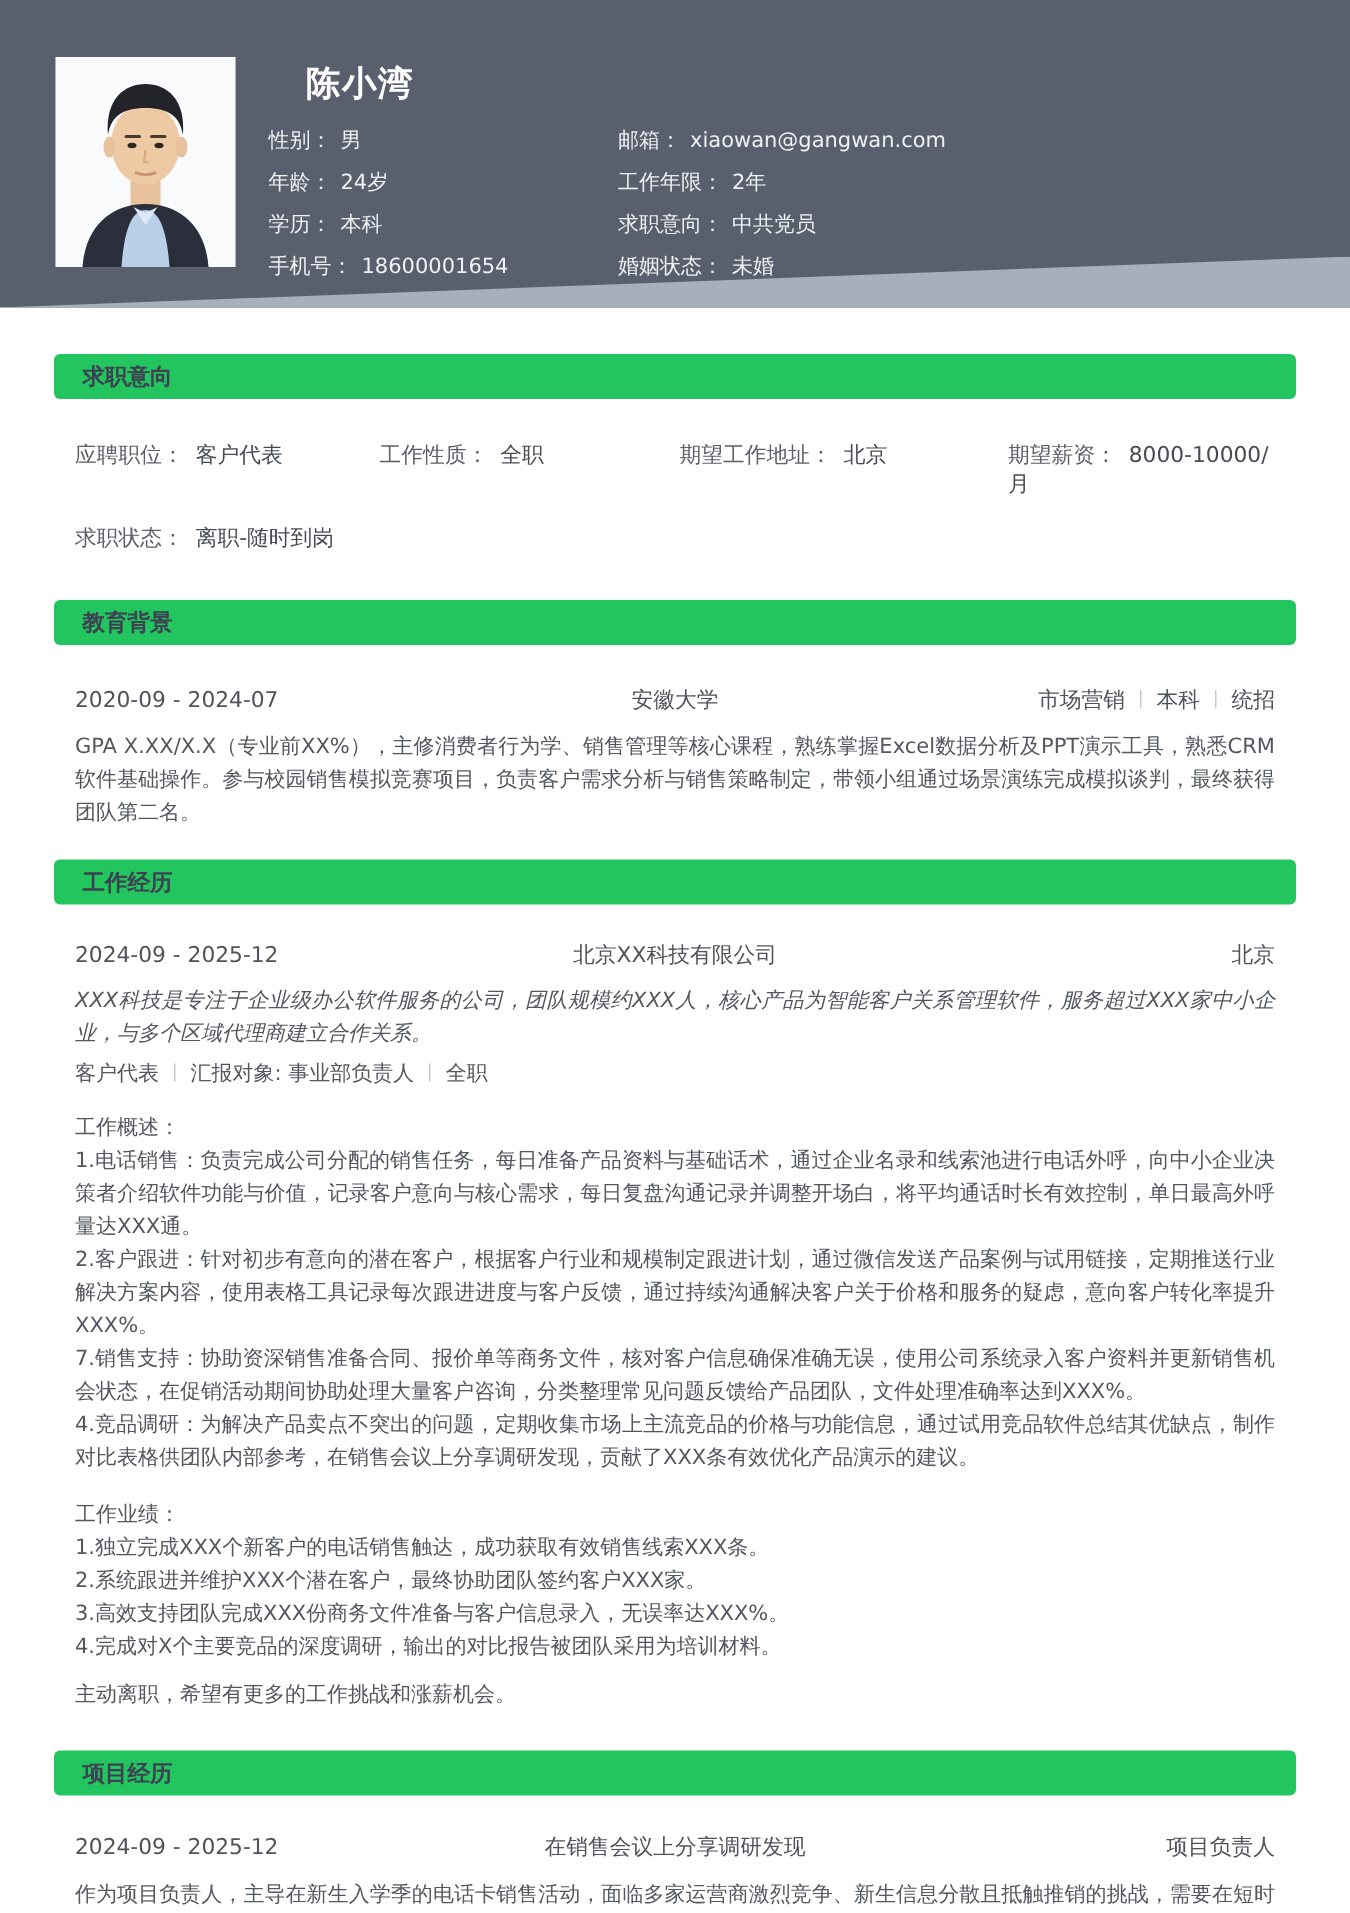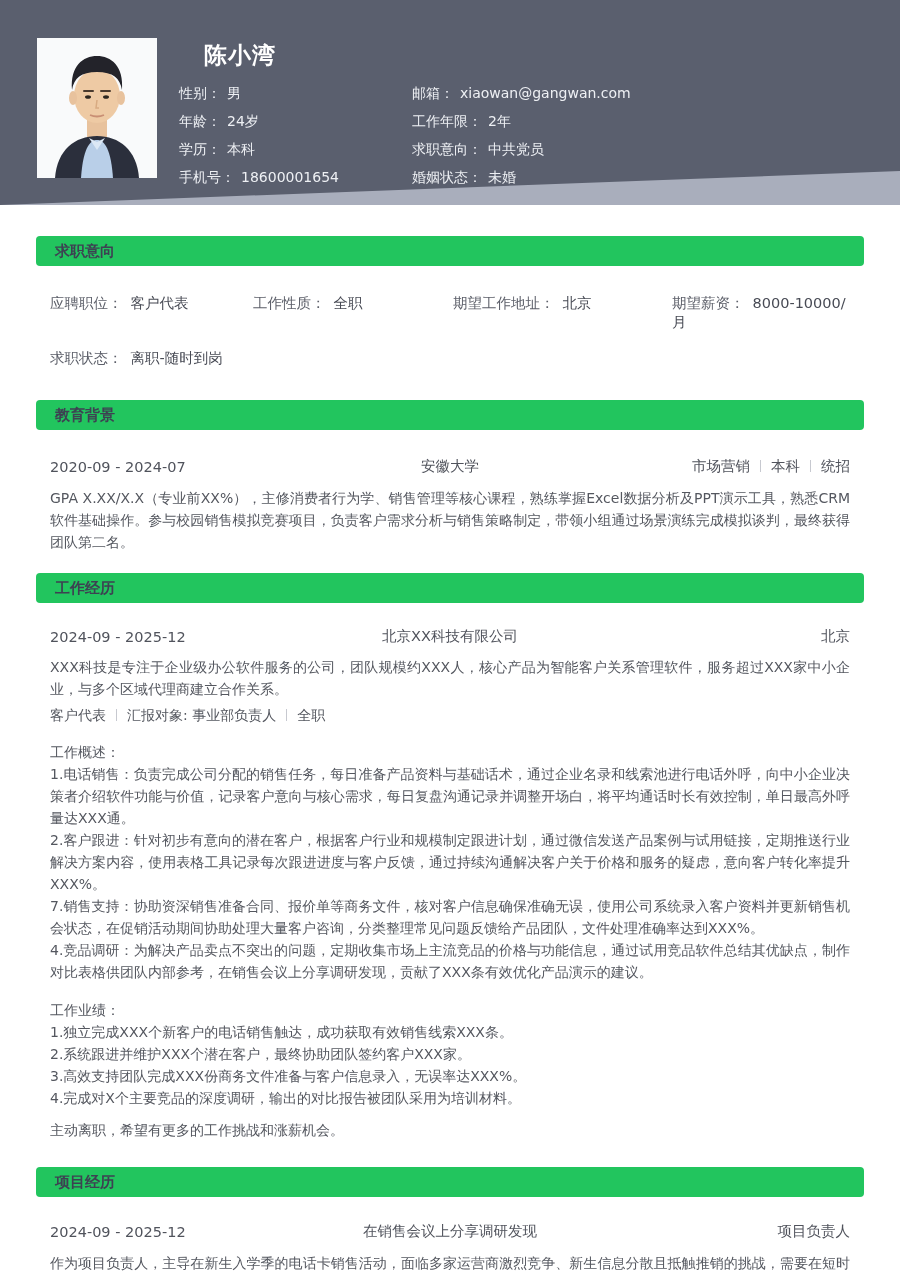--- a/index.html
+++ b/index.html
@@ -98,21 +98,21 @@
     color: #54575f;
     text-align: justify;
   }
   
   .sec-edu { margin-top: 32px; }
   .edu-meta { margin-top: 27px; }
   .edu-desc { margin-top: 11px; }
   
   .sec-work { margin-top: 20px; }
   .work-meta { margin-top: 24px; }
-  .company-intro { margin-top: 10px; }
+  .company-intro { margin-top: 10px; font-style: italic; }
   .position-line { margin-top: 7px; font-size: 14px; color: #54575f; }
   .block { margin-top: 16px; }
   .block .para { }
   .leave { margin-top: 10px; }
   
   .sec-proj { margin-top: 26px; }
   .proj-meta { margin-top: 25px; }
   .proj-intro { margin-top: 11px; }
 </style>
 </head>

